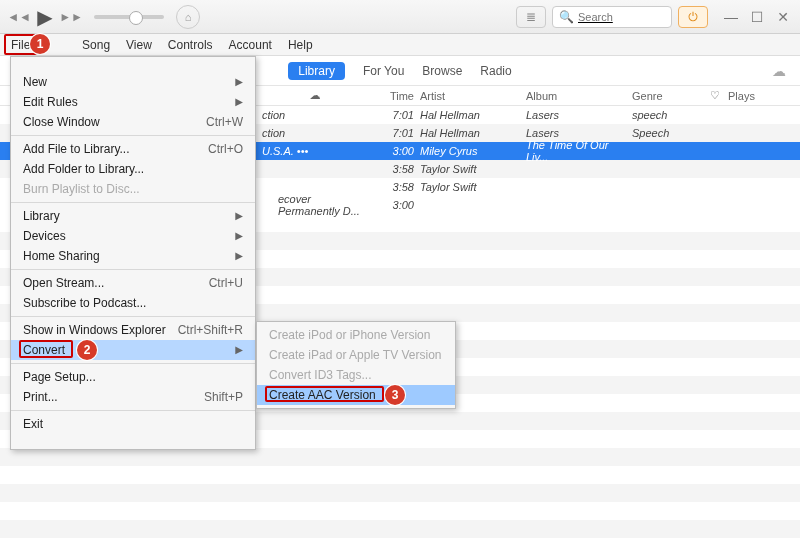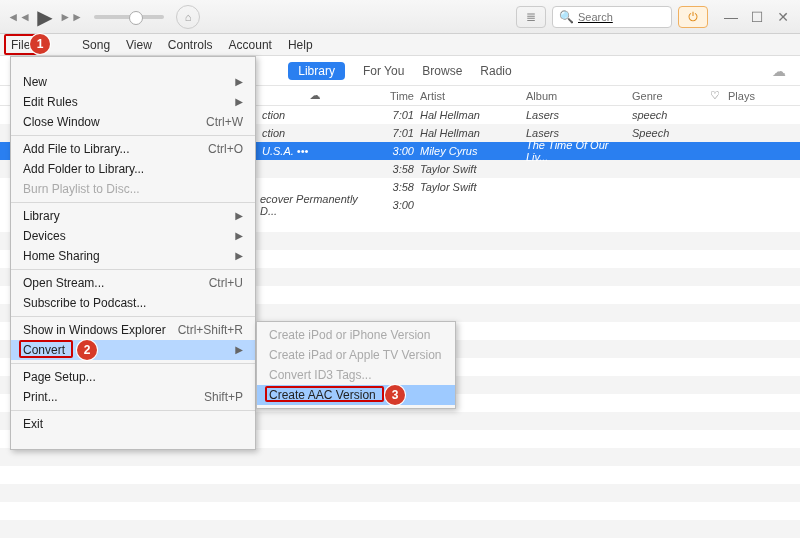--- a/index.html
+++ b/index.html
@@ -168,21 +168,21 @@
     <div class="row">
       <div class="col-cloud" style="text-align:left;padding-left:2px"></div>
       <div class="col-time">3:58</div>
       <div class="col-artist">Taylor Swift</div>
       <div class="col-album"></div>
       <div class="col-genre"></div>
       <div class="col-love"></div>
       <div class="col-plays"></div>
     </div>
     <div class="row">
-      <div class="col-cloud" style="text-align:left;padding-left:0">ecover Permanently D...</div>
+      <div class="col-cloud" style="text-align:left;padding-left:18px">ecover Permanently D...</div>
       <div class="col-time">3:00</div>
       <div class="col-artist"></div>
       <div class="col-album"></div>
       <div class="col-genre"></div>
       <div class="col-love"></div>
       <div class="col-plays"></div>
     </div>
   </div>
 
 <div class="stripes" id="stripes" style="top: 232px;">

